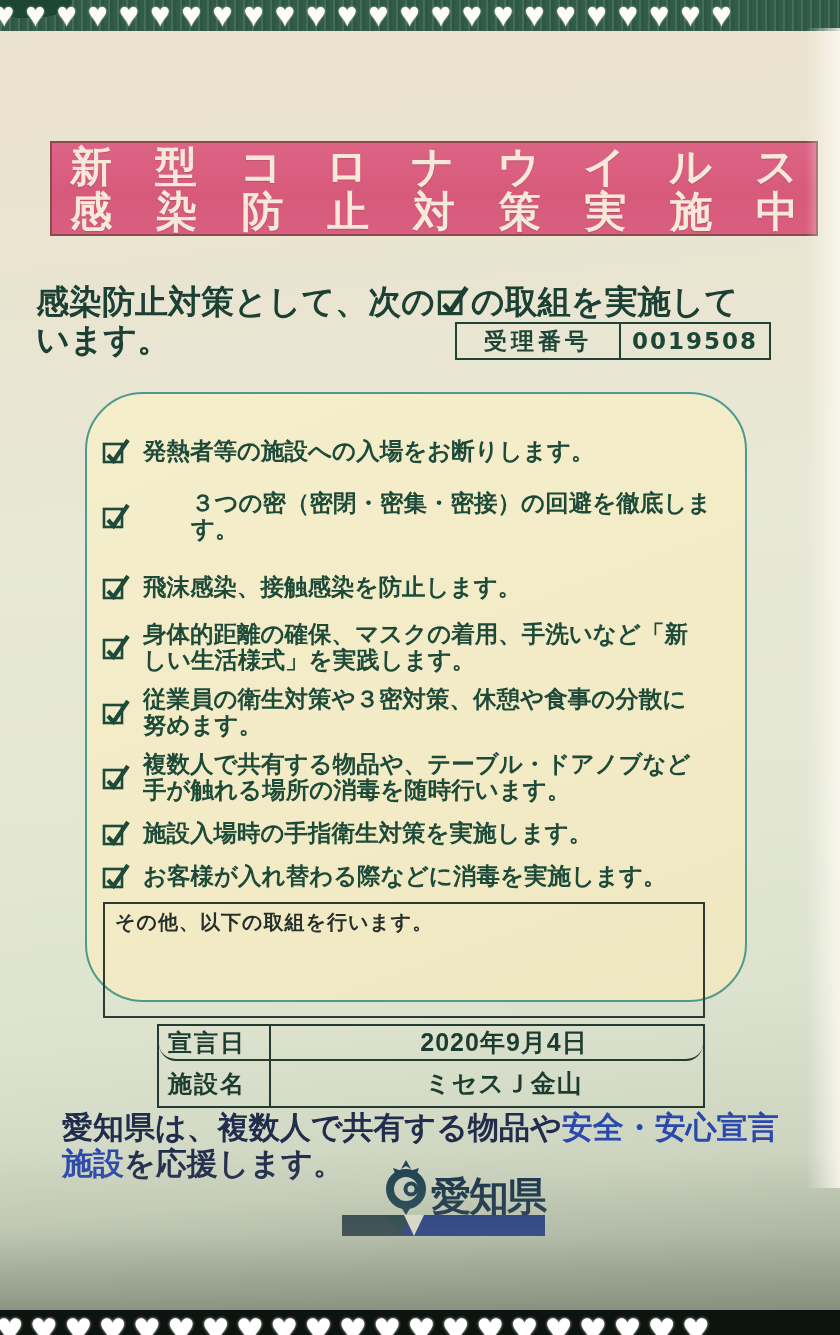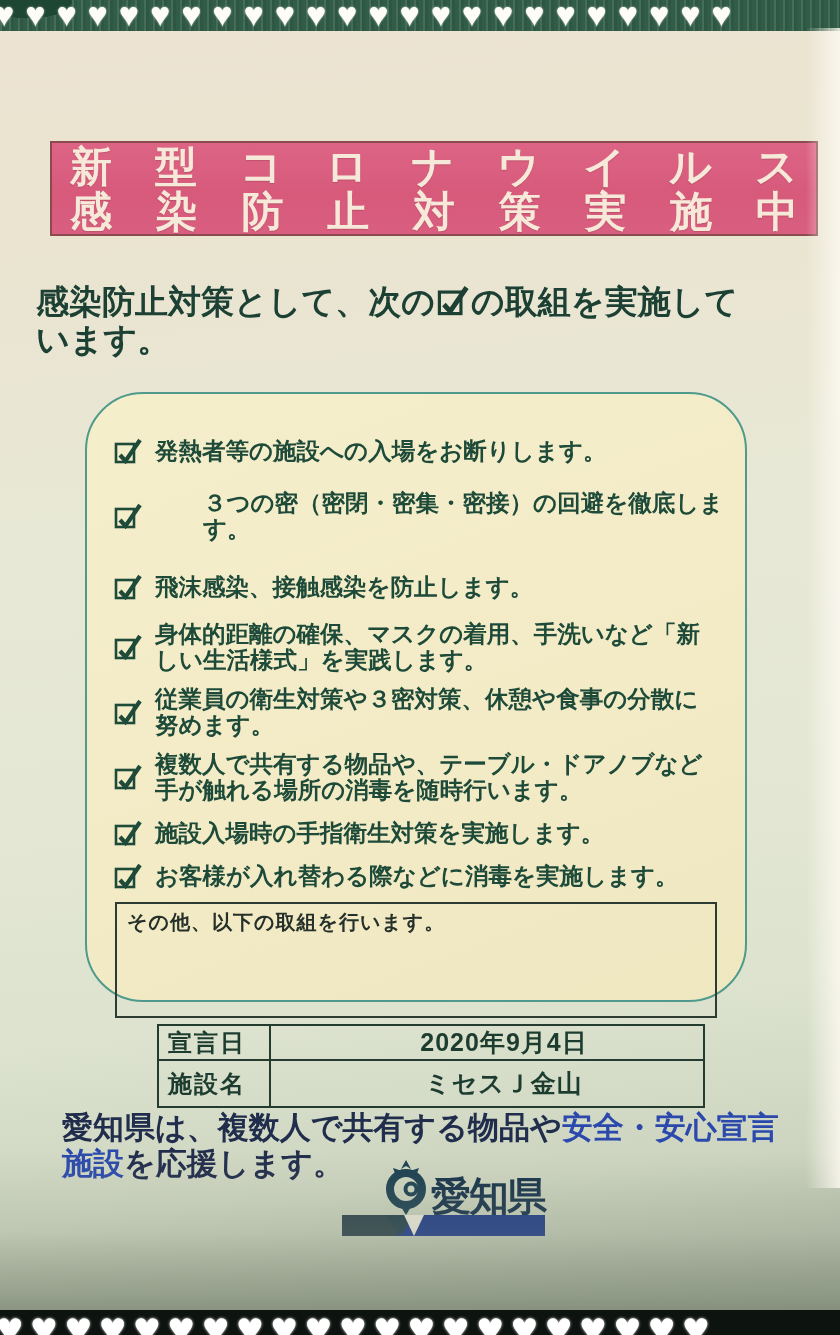--- a/index.html
+++ b/index.html
@@ -62,21 +62,21 @@
   .receipt .cell{display:flex;align-items:center;justify-content:center;
     font-size:23px;font-weight:bold;color:#1d4636;}
   .receipt .label{width:162px;letter-spacing:4px;}
   .receipt .number{width:148px;border-left:2px solid #1f4434;letter-spacing:2px;
     font-family:"DejaVu Sans","Liberation Sans",sans-serif;}
   
   .main-box{
     position:absolute;left:85px;top:392px;width:662px;height:610px;box-sizing:border-box;
     border:2px solid #4f9a8c;border-radius:58px;
     background:linear-gradient(160deg,#f5eecb 0%,#f3ebc6 60%,#efe7c0 100%);
-    padding:42px 20px 0 26px;
+    padding:42px 20px 0 14px;
   }
   .check-item{display:flex;align-items:center;margin-bottom:13px;}
   .check-item:nth-child(1){margin-bottom:24px;}
   .check-item:nth-child(2){margin-bottom:30px;gap:48px;}
   .check-item:nth-child(3){margin-bottom:19px;}
   .check-item:nth-child(6){margin-bottom:15px;}
   .check-item:nth-child(8){margin-bottom:11px;}
   .checkbox{width:30px;height:30px;flex:0 0 30px;margin-right:12px;}
   .check-text{
     width:566px;font-size:23.5px;line-height:26px;font-weight:bold;
@@ -85,21 +85,21 @@
   .other-box{
     box-sizing:border-box;width:602px;height:116px;margin-left:2px;
     border:2px solid #2e3b32;padding:5px 10px;
   }
   .other-box .other-label{font-size:20px;font-weight:600;color:#26302a;letter-spacing:1px;}
   
   .decl-table{
     position:absolute;left:157px;top:1024px;width:548px;box-sizing:border-box;
     border:2px solid #233c2f;
   }
-  .decl-row{display:flex;}
+  .decl-row{display:flex;border-radius:17px;}
   .decl-row.r1{height:33px;border-bottom:2px solid #233c2f;}
   .decl-row.r2{height:45px;}
   .decl-label{
     width:112px;box-sizing:border-box;border-right:2px solid #233c2f;
     display:flex;align-items:center;padding-left:9px;
     font-size:24px;font-weight:bold;color:#1d3c30;letter-spacing:2px;
   }
   .decl-value{
     flex:1;display:flex;align-items:center;justify-content:center;
     font-size:25px;font-weight:bold;color:#1d3c30;letter-spacing:1px;padding-left:34px;
@@ -164,20 +164,24 @@
       </div>
   </div>
 
   <div class="intro">
     <span>感染防止対策として、次の</span><svg class="chk-inline" width="34" height="34" viewBox="0 0 30 30">
         <rect x="3" y="8" width="19" height="19" fill="none" stroke="#1c4034" stroke-width="2.8"></rect>
         <path d="M7 19 L12.5 25 L27 4" fill="none" stroke="#1c4034" stroke-width="4.4"></path>
       </svg><span>の取組を実施しています。</span>
   </div>
 
+  <div class="receipt">
+    <div class="cell label">受理番号</div>
+    <div class="cell number">0019508</div>
+  </div>
 
   <div class="main-box">
     <div class="check-list">
 
       <div class="check-item">
         <svg class="checkbox" viewBox="0 0 30 30">
             <rect x="3" y="8" width="18" height="18" fill="none" stroke="#1d4a39" stroke-width="2.6"></rect>
             <path d="M7 19 L12.5 25 L27 4" fill="none" stroke="#1d4a39" stroke-width="4.2"></path>
           </svg>
         <span class="check-text">発熱者等の施設への入場をお断りします。</span>

